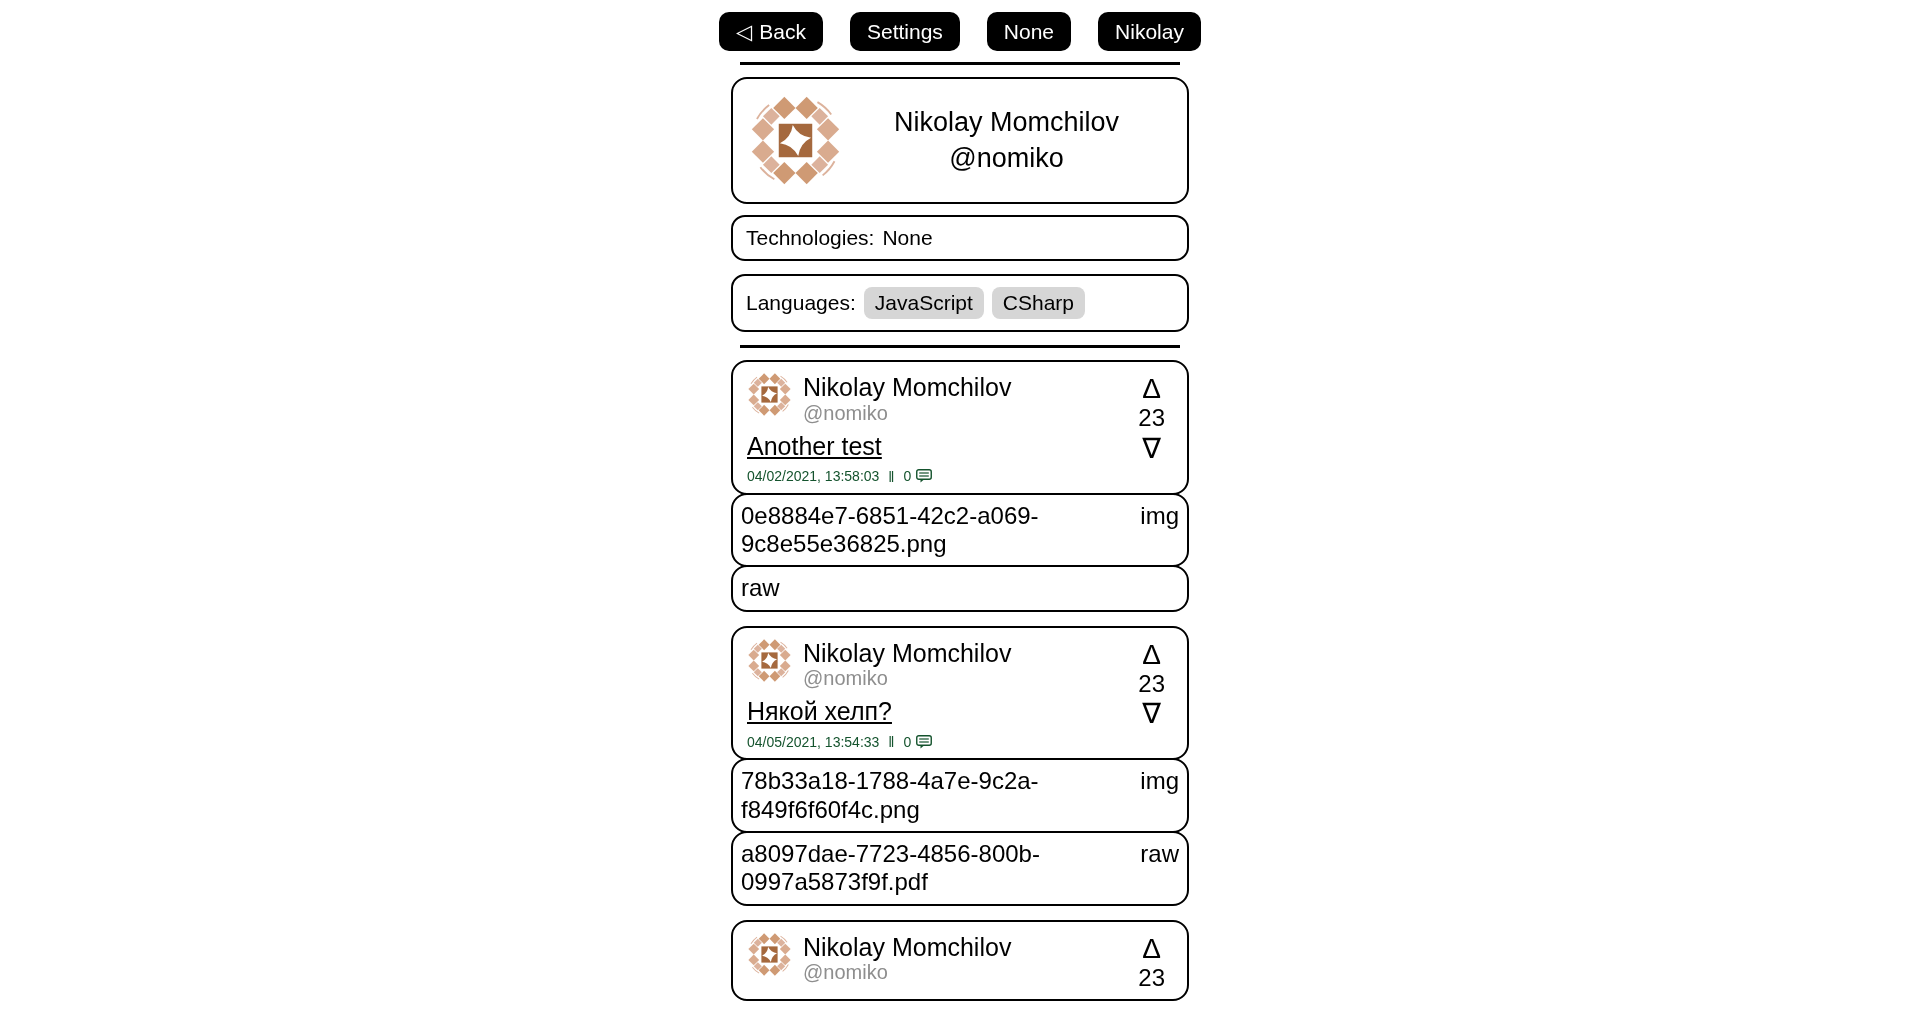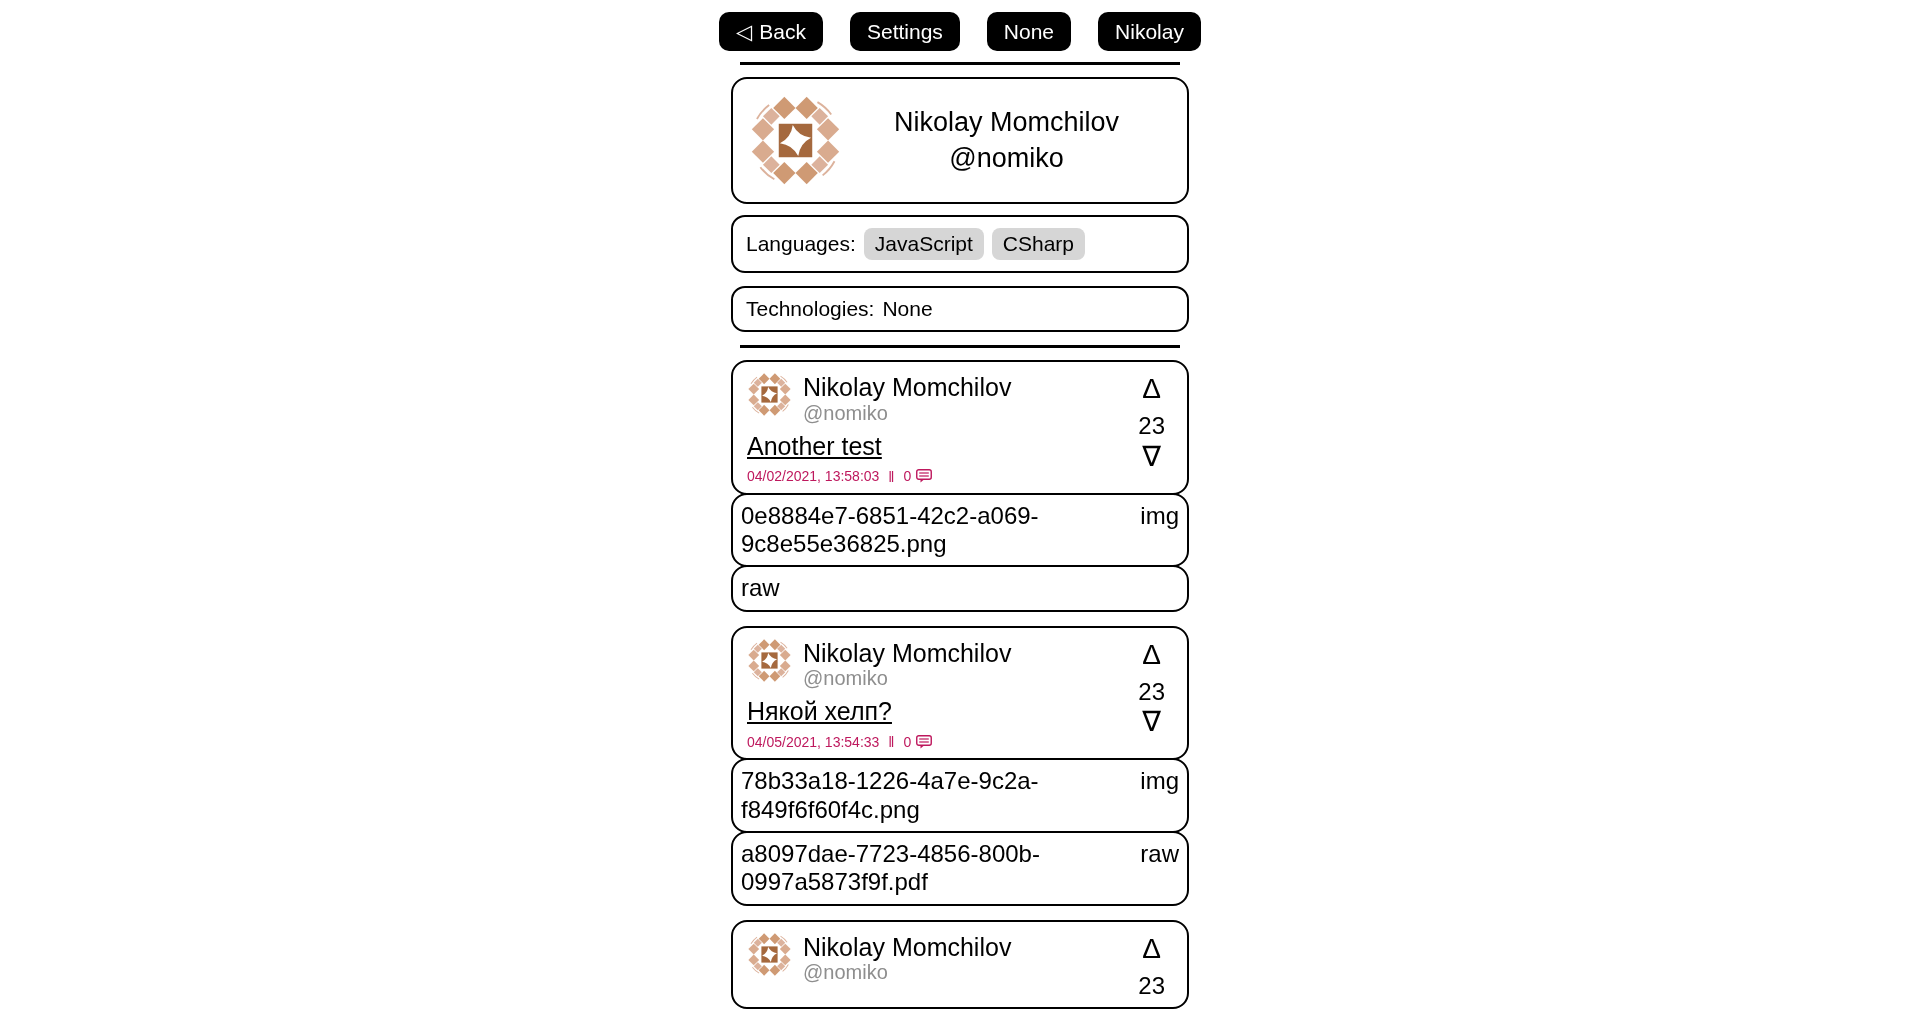--- a/index.html
+++ b/index.html
@@ -39,27 +39,27 @@
   .post { margin-bottom: 14px; }
   .post-section { border: 2px solid #000; border-radius: 16px; background: #fff; position: relative; }
   .post-section + .post-section { margin-top: -2px; }
 
   .post-header { display: flex; justify-content: space-between; padding: 10px 14px 8px 14px; }
   .post-author-row { display: flex; gap: 11px; }
   .post-author-names { line-height: 1.15; padding-top: 1px; }
   .post-author { font-size: 25px; }
   .post-handle { font-size: 20px; color: #8e8e8e; }
   .post-title { font-size: 25px; margin-top: 7px; text-decoration: underline; }
-  .post-meta { margin-top: 7px; font-size: 14px; color: #be185d; display: flex; align-items: center; gap: 5px; }
+  .post-meta { margin-top: 7px; font-size: 14px; color: #14532d; display: flex; align-items: center; gap: 5px; }
   .meta-sep { font-size: 15px; margin: 0 4px; }
   .comment-icon svg { display: block; }
 
   .post-votes { display: flex; flex-direction: column; align-items: center; padding: 2px 8px 0 0; gap: 2px; }
   .vote-up, .vote-down { font-size: 28px; line-height: 1.05; cursor: pointer; }
-  .vote-count { font-size: 24px; line-height: 1.1; margin-top: 8px; }
+  .vote-count { font-size: 24px; line-height: 1.1; }
 
   .attachment-row { display: flex; justify-content: space-between; align-items: flex-start; padding: 7px 8px; }
   .attachment-name { font-size: 24px; line-height: 1.18; max-width: 335px; overflow-wrap: anywhere; }
   .attachment-type { font-size: 24px; line-height: 1.18; }
 
   .svg-defs { position: absolute; width: 0; height: 0; overflow: hidden; }
 </style>
 </head>
 <body>
 
@@ -108,29 +108,29 @@
   <section class="card profile-card">
     <svg class="avatar avatar-lg" aria-hidden="true">
       <use href="#identicon"></use>
     </svg>
     <div class="profile-names">
       <div>Nikolay Momchilov</div>
       <div>@nomiko</div>
     </div>
   </section>
 
+  <section class="card technologies-card">
+    <span class="card-label">Technologies:</span>
+    <span class="card-value">None</span>
+  </section>
+
   <section class="card languages-card">
     <span class="card-label">Languages:</span>
     <span class="badge">JavaScript</span>
     <span class="badge">CSharp</span>
-  </section>
-
-  <section class="card technologies-card">
-    <span class="card-label">Technologies:</span>
-    <span class="card-value">None</span>
   </section>
 
   <hr class="rule">
 
   <div class="posts">
   <article class="post">
     <div class="post-section post-header">
       <div class="post-main">
         <div class="post-author-row">
           <svg class="avatar avatar-sm" aria-hidden="true">
@@ -201,21 +201,21 @@
         </div>
       </div>
       <div class="post-votes">
         <span class="vote-up">Δ</span>
         <span class="vote-count">23</span>
         <span class="vote-down">∇</span>
       </div>
     </div>
 
   <div class="post-section attachment-row">
-    <span class="attachment-name">78b33a18-1226-4a7e-9c2a-f849f6f60f4c.png</span>
+    <span class="attachment-name">78b33a18-1788-4a7e-9c2a-f849f6f60f4c.png</span>
     <span class="attachment-type">img</span>
   </div>
 
   <div class="post-section attachment-row">
     <span class="attachment-name">a8097dae-7723-4856-800b-0997a5873f9f.pdf</span>
     <span class="attachment-type">raw</span>
   </div>
 </article>
 
   <article class="post">

